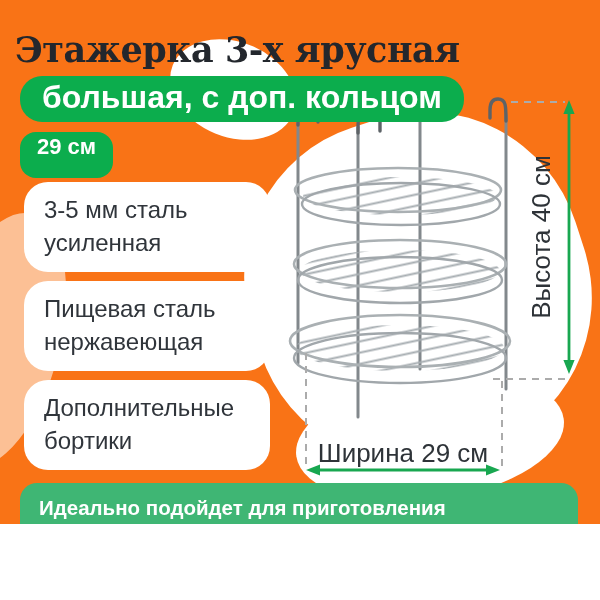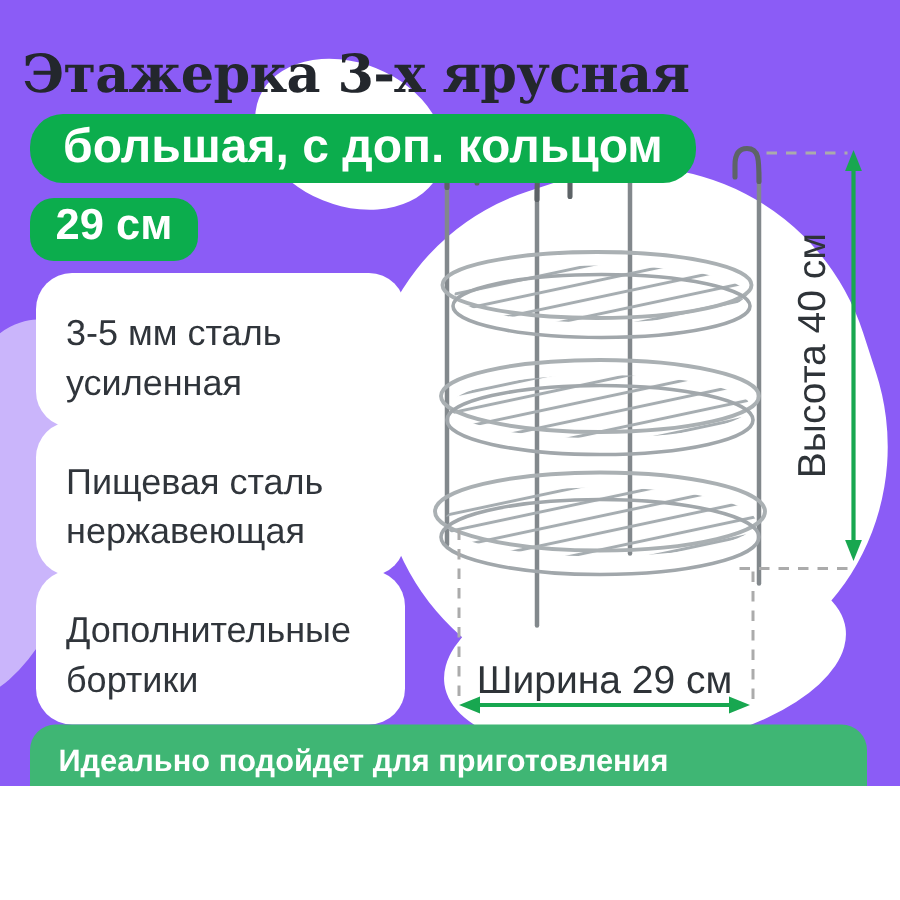--- a/index.html
+++ b/index.html
@@ -1,18 +1,18 @@
 <!DOCTYPE html>
 <html><head>
 <meta charset="utf-8">
 <style>
   html,body{margin:0;padding:0;}
   #stage{
     position:relative; width:600px; height:524px; overflow:hidden;
-    background:#8b5cf6;
+    background:#f97316;
     font-family:"Liberation Sans", sans-serif;
   }
   
   .blob{position:absolute; background:#ffffff; z-index:1;}
   #blob-right{left:248px; top:115px; width:340px; height:345px; border-radius:46%; transform:rotate(-18deg);}
   #blob-bottom{left:295px; top:375px; width:270px; height:125px; border-radius:50%; transform:rotate(-8deg);}
   #blob-top{left:168px; top:42px; width:130px; height:95px; border-radius:50%; transform:rotate(22deg);}
   #blob-left{left:-60px; top:210px; width:120px; height:260px; border-radius:50%; transform:rotate(14deg); opacity:.55;}
 
   
@@ -29,27 +29,27 @@
   #logo .u-wrap{position:relative; display:inline-block;}
   .logo-accent{position:absolute; top:-8px; right:-3px; display:flex; gap:2px;}
   .logo-accent i{display:block; width:2.5px; height:9px; background:#23a455; transform:skewX(-28deg); border-radius:1px;}
 
   
   .pill{
     position:absolute; z-index:4; background:#0cad4d; color:#ffffff;
     font-weight:700; border-radius:22px; white-space:nowrap;
   }
   #badge-primary{left:20px; top:76px; font-size:32px; padding:3px 22px 6px;}
-  #badge-size{left:20px; top:132px; font-size:29px; padding:2px 17px 7px; border-radius:16px;}
+  #badge-size{left:20px; top:132px; font-size:22px; padding:2px 17px 18px; border-radius:16px;}
 
   
   .feature{
     position:absolute; left:24px; z-index:3;
     background:#ffffff; border-radius:24px;
-    padding:24px 20px 13px; max-width:206px;
+    padding:11px 20px 13px; max-width:206px;
     font-size:24px; line-height:33px; color:#30353b; font-weight:500;
   }
   #feature-0{top:182px;}
   #feature-1{top:281px;}
   #feature-2{top:380px;}
 
   
   #product-svg{position:absolute; left:270px; top:85px; z-index:2;}
   #product-svg text{
     font-family:"Liberation Sans", sans-serif;

